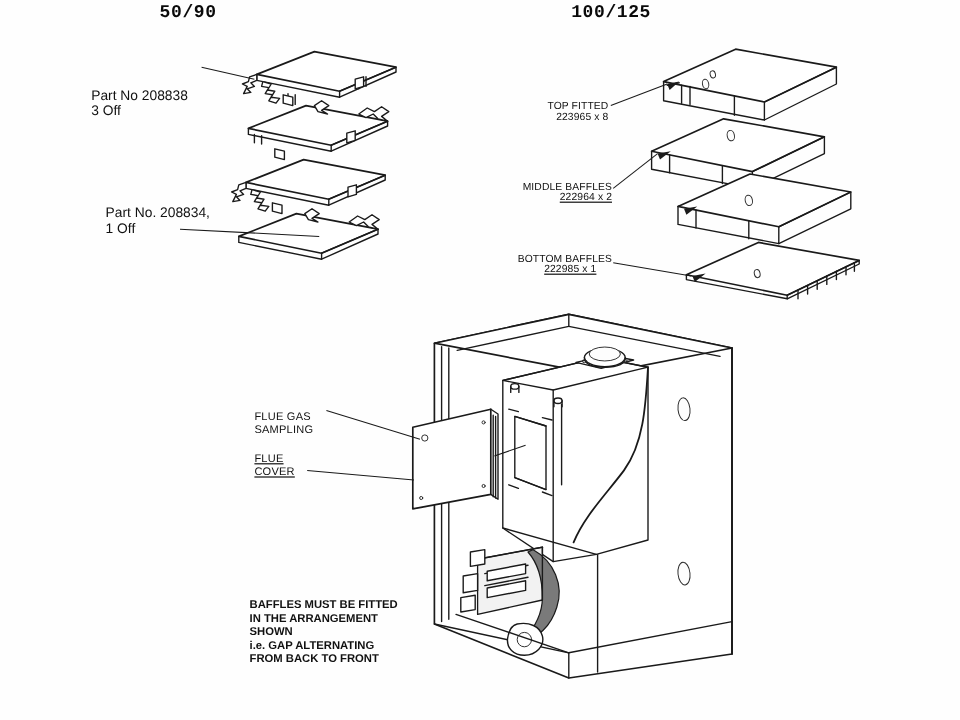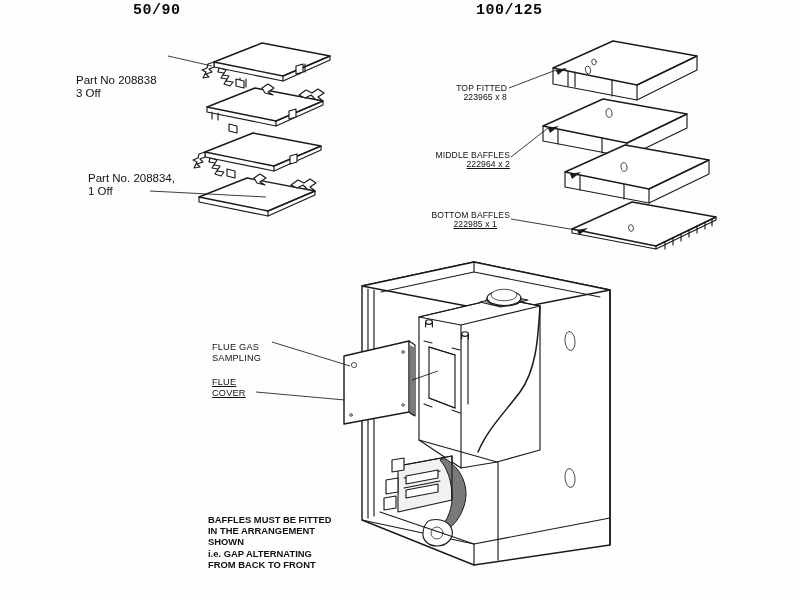--- a/index.html
+++ b/index.html
@@ -280,19 +280,19 @@
   <div class="lbl-sm ralign" style="left:377px; top:160px; width:133px;text-decoration:underline;">222964 x 2</div>
 
   <div class="lbl-sm ralign" style="left:377px; top:211px; width:133px;">BOTTOM BAFFLES</div>
   <div class="lbl-sm ralign" style="left:364px; top:220px; width:133px;text-decoration:underline;">222985 x 1</div>
 
   <div class="lbl-cap" style="left:212px; top:322px;margin-top:20px;">FLUE GAS
 SAMPLING</div>
   <div class="lbl-cap" style="left:212px; top:377px;text-decoration:underline;">FLUE
 COVER</div>
 
-  <div class="lbl-note" style="left:208px; top:514px;">BAFFLES MUST BE FITTED
+  <div class="lbl-note" style="left:208px; top:498px;">BAFFLES MUST BE FITTED
 IN THE ARRANGEMENT
 SHOWN
 i.e. GAP ALTERNATING
 FROM BACK TO FRONT</div>
 
 </div>
 
 </body></html>

